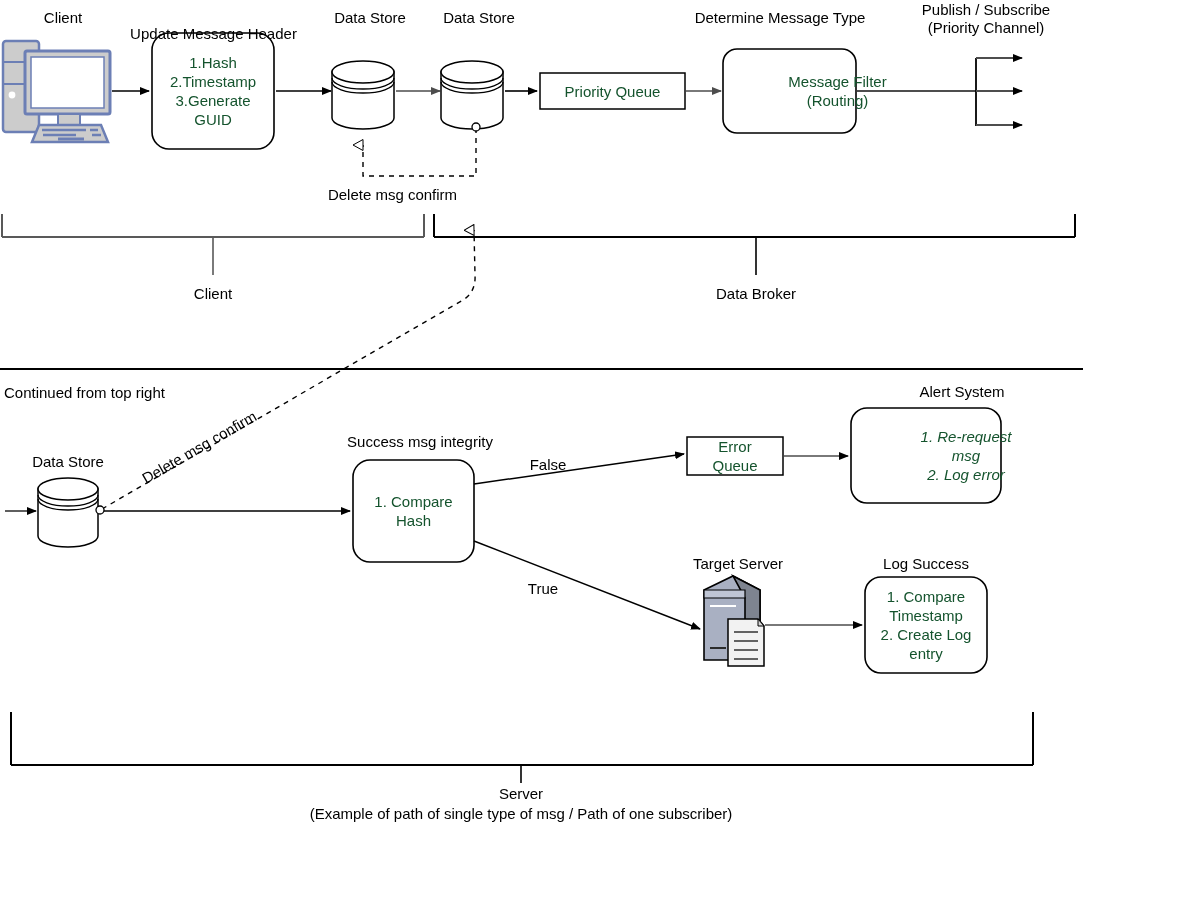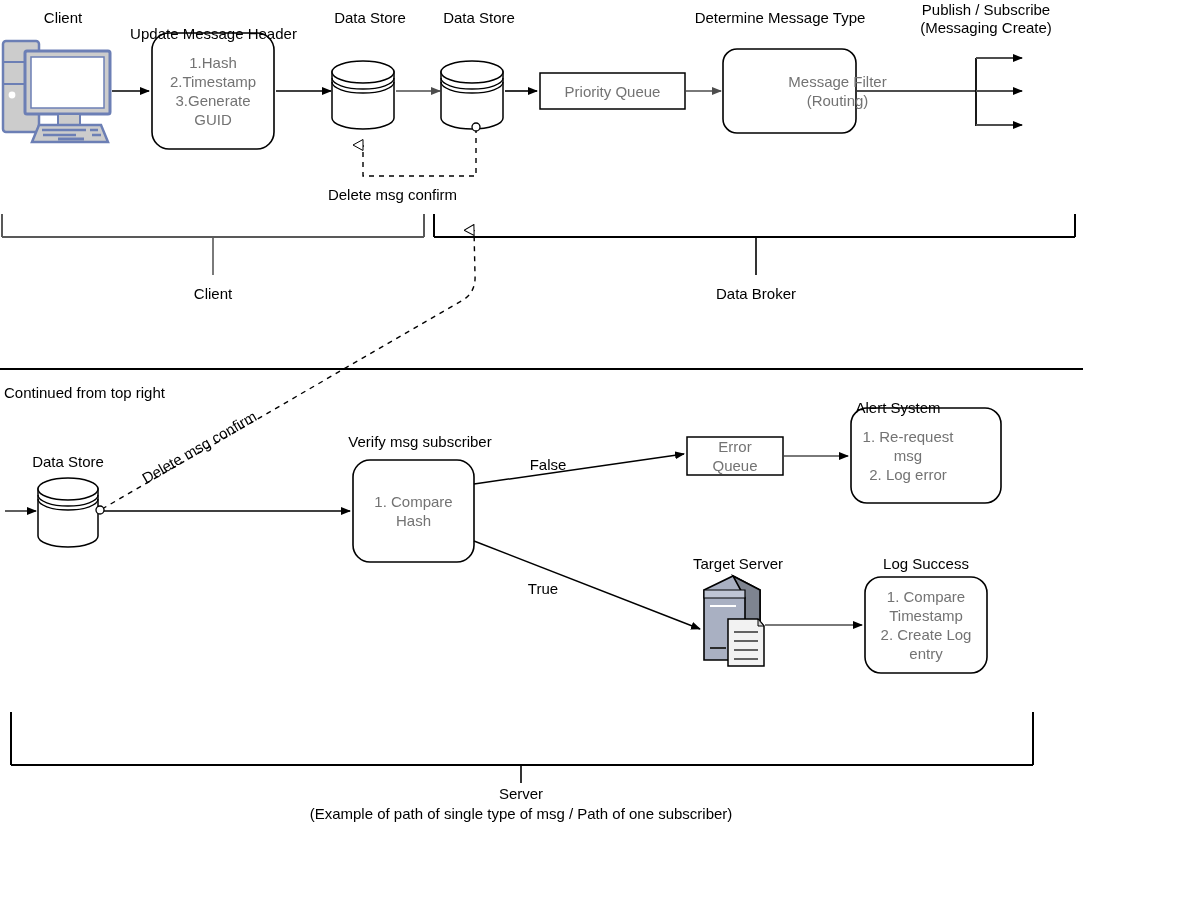--- a/index.html
+++ b/index.html
@@ -36,21 +36,21 @@
   }
   .boxtext {
     position: absolute;
     display: flex;
     align-items: center;
     justify-content: center;
     text-align: center;
     font-family: "Liberation Sans", sans-serif;
     font-size: 15px;
     line-height: 19px;
-    color: #737373;
+    color: #14532d;
     pointer-events: none;
   }
   .rot {
     position: absolute;
     font-family: "Liberation Sans", sans-serif;
     font-size: 15px;
     color: #000000;
     white-space: pre;
     transform-origin: left top;
   }
@@ -201,39 +201,39 @@
 
   <div class="lbl" style="left:112px; top:24px; width:203px;">Update Message Header</div>
 
   <div class="lbl" style="left:310px; top:8px; width:120px;">Data Store</div>
 
   <div class="lbl" style="left:419px; top:8px; width:120px;">Data Store</div>
 
   <div class="lbl" style="left:671px; top:8px; width:218px;">Determine Message Type</div>
 
   <div class="lbl" style="left:885px; top:0px; width:202px;">Publish / Subscribe</div>
-  <div class="lbl" style="left:885px; top:18px; width:202px;">(Messaging Create)</div>
+  <div class="lbl" style="left:885px; top:18px; width:202px;">(Priority Channel)</div>
 
   <div class="boxtext" style="left:152px; top:33px; width:122px; height:116px; white-space:pre-line;">1.Hash
 2.Timestamp
 3.Generate
 GUID</div>
 
   <div class="boxtext" style="left:540px; top:73px; width:145px; height:36px;border-radius:12px;">Priority Queue</div>
 
   <div class="boxtext" style="left:723px; top:49px; width:133px; height:84px; white-space:pre-line;margin-left:48px;">Message Filter
 (Routing)</div>
 
   <div class="boxtext" style="left:353px; top:460px; width:121px; height:102px; white-space:pre-line;">1. Compare
 Hash</div>
 
   <div class="boxtext" style="left:687px; top:432px; width:96px; height:48px; white-space:pre-line;">Error
 Queue</div>
 
-  <div class="boxtext" style="left:838px; top:408px; width:140px; height:95px; white-space:pre-line;">1. Re-request
+  <div class="boxtext" style="left:896px; top:408px; width:140px; height:95px; white-space:pre-line;font-style:italic;">1. Re-request
 msg
 2. Log error</div>
 
   <div class="boxtext" style="left:869px; top:577px; width:114px; height:96px; white-space:pre-line;">1. Compare
 Timestamp
 2. Create Log
 entry</div>
 
   <div class="lbl" style="left:305px; top:185px; width:175px;">Delete msg confirm</div>
 
@@ -247,21 +247,21 @@
 
   <div class="lbl" style="left:686px; top:284px; width:140px;">Data Broker</div>
 
   <div class="caption" style="left:261px; top:784px; width:520px;">Server</div>
   <div class="caption" style="left:261px; top:804px; width:520px;">(Example of path of single type of msg / Path of one subscriber)</div>
 
   <div class="lbl" style="left:4px; top:383px; width:230px; text-align:left;">Continued from top right</div>
 
   <div class="lbl" style="left:8px; top:452px; width:120px;">Data Store</div>
 
-  <div class="lbl" style="left:330px; top:432px; width:180px;">Verify msg subscriber</div>
-
-  <div class="lbl" style="left:828px; top:382px; width:140px;margin-top:16px;">Alert System</div>
+  <div class="lbl" style="left:330px; top:432px; width:180px;">Success msg integrity</div>
+
+  <div class="lbl" style="left:892px; top:382px; width:140px;">Alert System</div>
 
   <div class="lbl" style="left:664px; top:554px; width:148px;">Target Server</div>
 
   <div class="lbl" style="left:860px; top:554px; width:132px;">Log Success</div>
 
 </div>
 
 </body></html>

